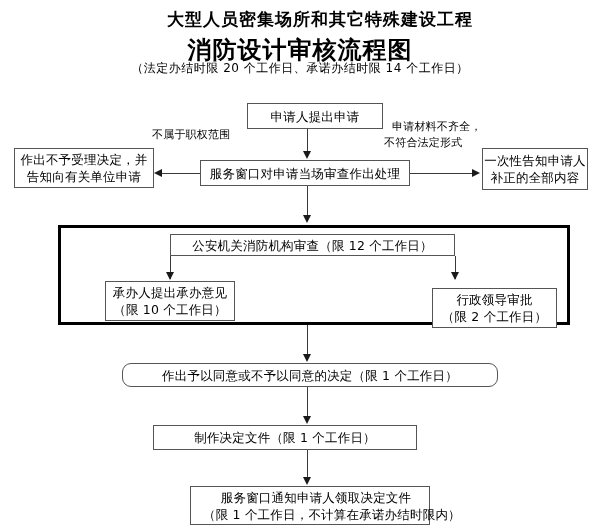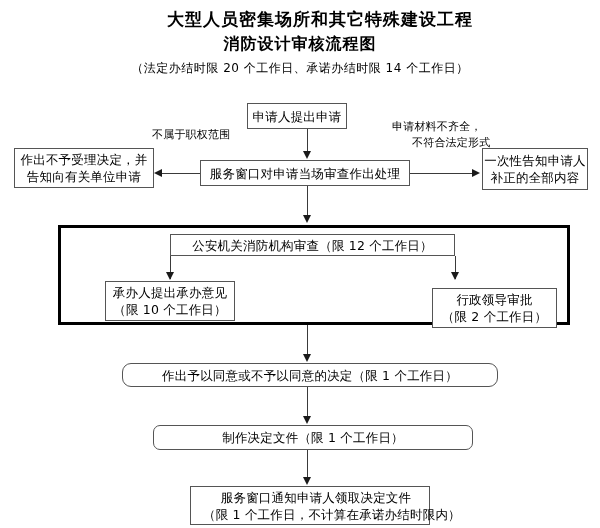--- a/index.html
+++ b/index.html
@@ -22,21 +22,21 @@
   
   .title-line {
     position: absolute;
     width: 100%;
     text-align: center;
     font-weight: bold;
     letter-spacing: 1px;
     white-space: nowrap;
   }
   #title-1 { top: 8px;  font-size: 17px; margin-left: 20px; }
-  #title-2 { top: 34px; font-size: 16px; }
+  #title-2 { top: 34px; font-size: 24px; }
   #subtitle {
     position: absolute;
     top: 60px;
     width: 100%;
     text-align: center;
     font-size: 12px;
     letter-spacing: 0.5px;
     white-space: nowrap;
   }
 
@@ -111,21 +111,21 @@
 </style>
 </head>
 <body>
 
 <div id="canvas">
 
   <div class="title-line" id="title-1">大型人员密集场所和其它特殊建设工程</div>
   <div class="title-line" id="title-2">消防设计审核流程图</div>
   <div id="subtitle">（法定办结时限 20 个工作日、承诺办结时限 14 个工作日）</div>
 
-  <div class="node" id="n-applicant" style="left:247px; top:103px; width:100px; height:26px;">
+  <div class="node" id="n-applicant" style="left:247px; top:103px; width:136px; height:26px;">
     <div class="lines">
       <div>申请人提出申请</div>
     </div>
   </div>
 
   <div class="vline" style="left:307px; top:129px; height:23px;"></div>
   <div class="arrow-down" style="left:302.5px; top:151px;"></div>
 
   <div class="node" id="n-window" style="left:200px; top:160px; width:210px; height:26px;">
     <div class="lines">
@@ -139,21 +139,21 @@
   <div class="arrow-left" style="left:154px; top:168.5px;"></div>
 
   <div class="node" id="n-reject" style="left:14px; top:148px; width:140px; height:40px;">
     <div class="lines">
       <div>作出不予受理决定，并</div>
       <div>告知向有关单位申请</div>
     </div>
   </div>
 
   <div class="edge-label" style="left:392px; top:119px;">申请材料不齐全，</div>
-  <div class="edge-label" style="left:412px; top:135px;">不符合法定形式</div>
+  <div class="edge-label" style="left:384px; top:135px;">不符合法定形式</div>
 
   <div class="hline" style="left:410px; top:173px; width:62px;"></div>
   <div class="arrow-right" style="left:472px; top:168.5px;"></div>
 
   <div class="node" id="n-notice" style="left:482px; top:148px; width:106px; height:42px;">
     <div class="lines">
       <div>一次性告知申请人</div>
       <div>补正的全部内容</div>
     </div>
   </div>
@@ -199,21 +199,21 @@
 
   <div class="node" id="n-decision" style="left:122px; top:363px; width:376px; height:24px;border-radius:9px;">
     <div class="lines">
       <div>作出予以同意或不予以同意的决定（限 1 个工作日）</div>
     </div>
   </div>
 
   <div class="vline" style="left:307px; top:387px; height:30px;"></div>
   <div class="arrow-down" style="left:302.5px; top:416px;"></div>
 
-  <div class="node" id="n-document" style="left:153px; top:425px; width:320px; height:25px;border-radius:7px;">
+  <div class="node" id="n-document" style="left:153px; top:425px; width:264px; height:25px;">
     <div class="lines">
       <div>制作决定文件（限 1 个工作日）</div>
     </div>
   </div>
 
   <div class="vline" style="left:307px; top:450px; height:28px;"></div>
   <div class="arrow-down" style="left:302.5px; top:477px;"></div>
 
   <div class="node" id="n-notify" style="left:190px; top:486px; width:240px; height:39px;padding-left:12px;">
     <div class="lines">

